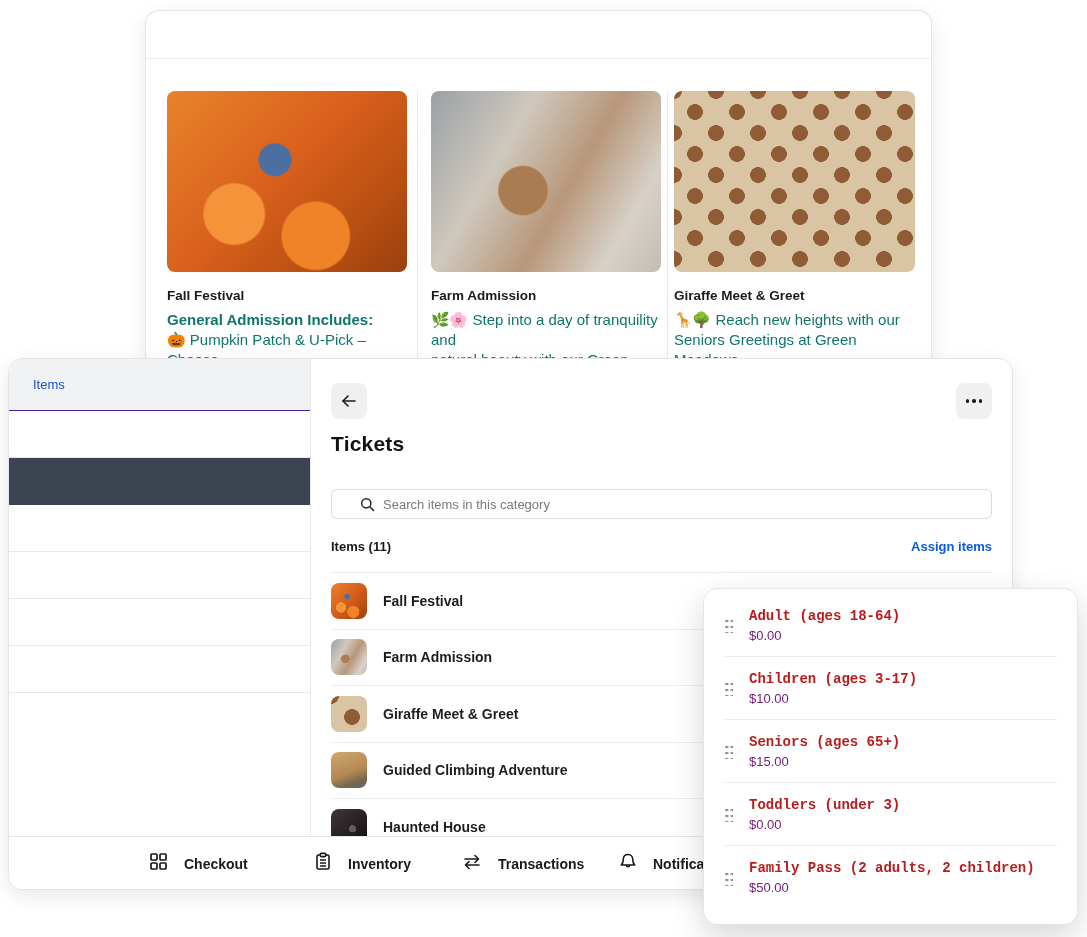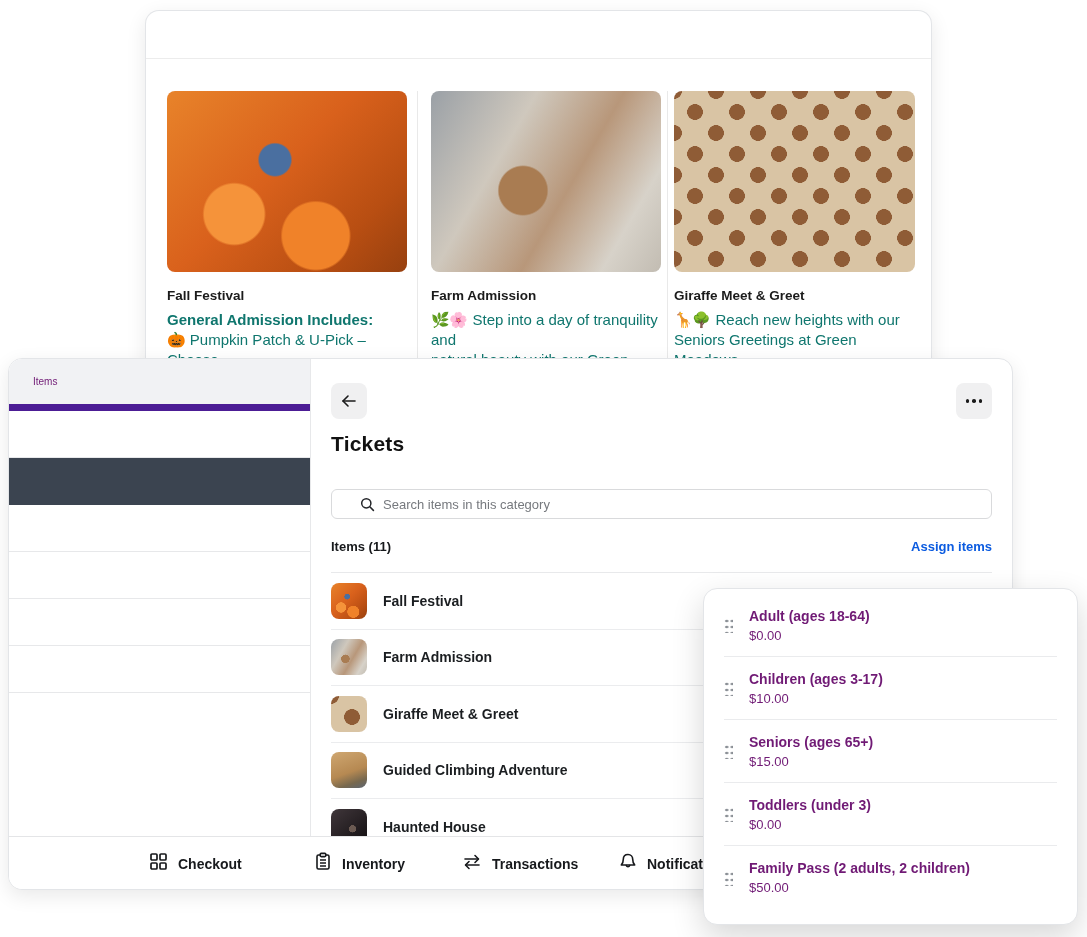--- a/index.html
+++ b/index.html
@@ -39,23 +39,23 @@
     background-size:42px 42px; background-position:0 0,21px 21px; }
   .img-climb { background:linear-gradient(160deg,#cfa771 0%,#b68952 55%,#77684e 80%,#5d6673 100%); }
   .img-haunted { background:
     radial-gradient(circle at 60% 55%, #6b5a52 0 12%, rgba(0,0,0,0) 13%),
     linear-gradient(140deg,#40373b 0%,#241e21 60%,#120f11 100%); }
 
   
   #dashboard { left:8px; top:358px; width:1005px; height:532px; z-index:2; overflow:hidden; }
   .sidebar { position:absolute; left:0; top:0; width:302px; height:479px;
     border-right:1px solid #e7e8ea; background:#fff; }
-  .sidebar-header { height:52px; background:#f1f2f4; border-bottom:7px solid #4c1d95;
-    display:flex; align-items:center; padding-left:24px; font-size:10px; font-weight:500;
-    color:#701a75; }
+  .sidebar-header { height:52px; background:#f1f2f4; border-bottom:1px solid #4c1d95;
+    display:flex; align-items:center; padding-left:24px; font-size:13px; font-weight:500;
+    color:#1d4ed8; }
   .side-item { height:47px; display:flex; align-items:center; padding-left:24px;
     font-size:13.5px; color:#24272c; border-bottom:1px solid #e7e8ea; cursor:pointer; }
   .side-item.selected { background:#3b4450; color:#ffffff; border-bottom-color:#3b4450; }
 
   .content { position:absolute; left:302px; top:0; right:0; height:479px; overflow:hidden; }
   .icon-btn { position:absolute; top:24px; width:36px; height:36px; background:#f0f0f1;
     border:none; border-radius:8px; cursor:pointer; display:flex; align-items:center;
     justify-content:center; }
   #back-btn { left:20px; }
   #more-btn { right:20px; }
@@ -78,36 +78,36 @@
     text-decoration:none; }
   .items-list { position:absolute; left:20px; right:20px; top:214px; bottom:0; overflow:hidden; }
   .item-row { height:56.5px; display:flex; align-items:center;
     border-bottom:1px solid #ebecee; cursor:pointer; }
   .thumb { width:36px; height:36px; border-radius:8px; flex:0 0 auto; }
   .item-name { margin-left:16px; font-size:14px; font-weight:700; color:#1b1e21; }
 
   .bottom-nav { position:absolute; left:0; right:0; bottom:0; height:53px; background:#fff;
     border-top:1px solid #e4e5e7; }
   .nav-item { position:absolute; top:0; height:53px; display:flex; align-items:center;
-    gap:10px; cursor:pointer; white-space:nowrap; }
+    gap:16px; cursor:pointer; white-space:nowrap; }
   .nav-item:nth-child(1){ left:140px; } .nav-item:nth-child(2){ left:305px; }
   .nav-item:nth-child(3){ left:453px; } .nav-item:nth-child(4){ left:610px; }
   .nav-label { font-size:14px; font-weight:700; color:#17191c; }
 
   
   #variations { left:703px; top:588px; width:375px; height:337px; z-index:3;
     box-shadow:0 12px 32px rgba(0,0,0,.16); overflow:hidden; padding-top:5px; }
   .var-row { height:63px; margin:0 20px; display:flex; align-items:center;
     border-bottom:1px solid #eaebed; }
   .var-row:last-child { border-bottom:none; }
   .drag-handle { width:9px; height:16px; flex:0 0 auto; cursor:grab;
     background-image:radial-gradient(circle,#8a8f95 1.4px,rgba(0,0,0,0) 1.6px);
     background-size:5.5px 6px; background-position:0 1px; }
   .var-text { margin-left:16px; }
-  .var-name { font-size:14px; font-weight:700; color:#701a75; }
+  .var-name { font-size:14px; font-weight:700; color:#b91c1c;font-family:Liberation Mono, monospace; }
   .var-price { margin-top:4px; font-size:13px; color:#701a75; }
 </style>
 </head>
 <body>
 
 <div class="window" id="storefront">
   <div class="tabs-row" id="tabs-container">
       <div class="tab active"></div>
       <div class="tab"></div>
       <div class="tab"></div>

